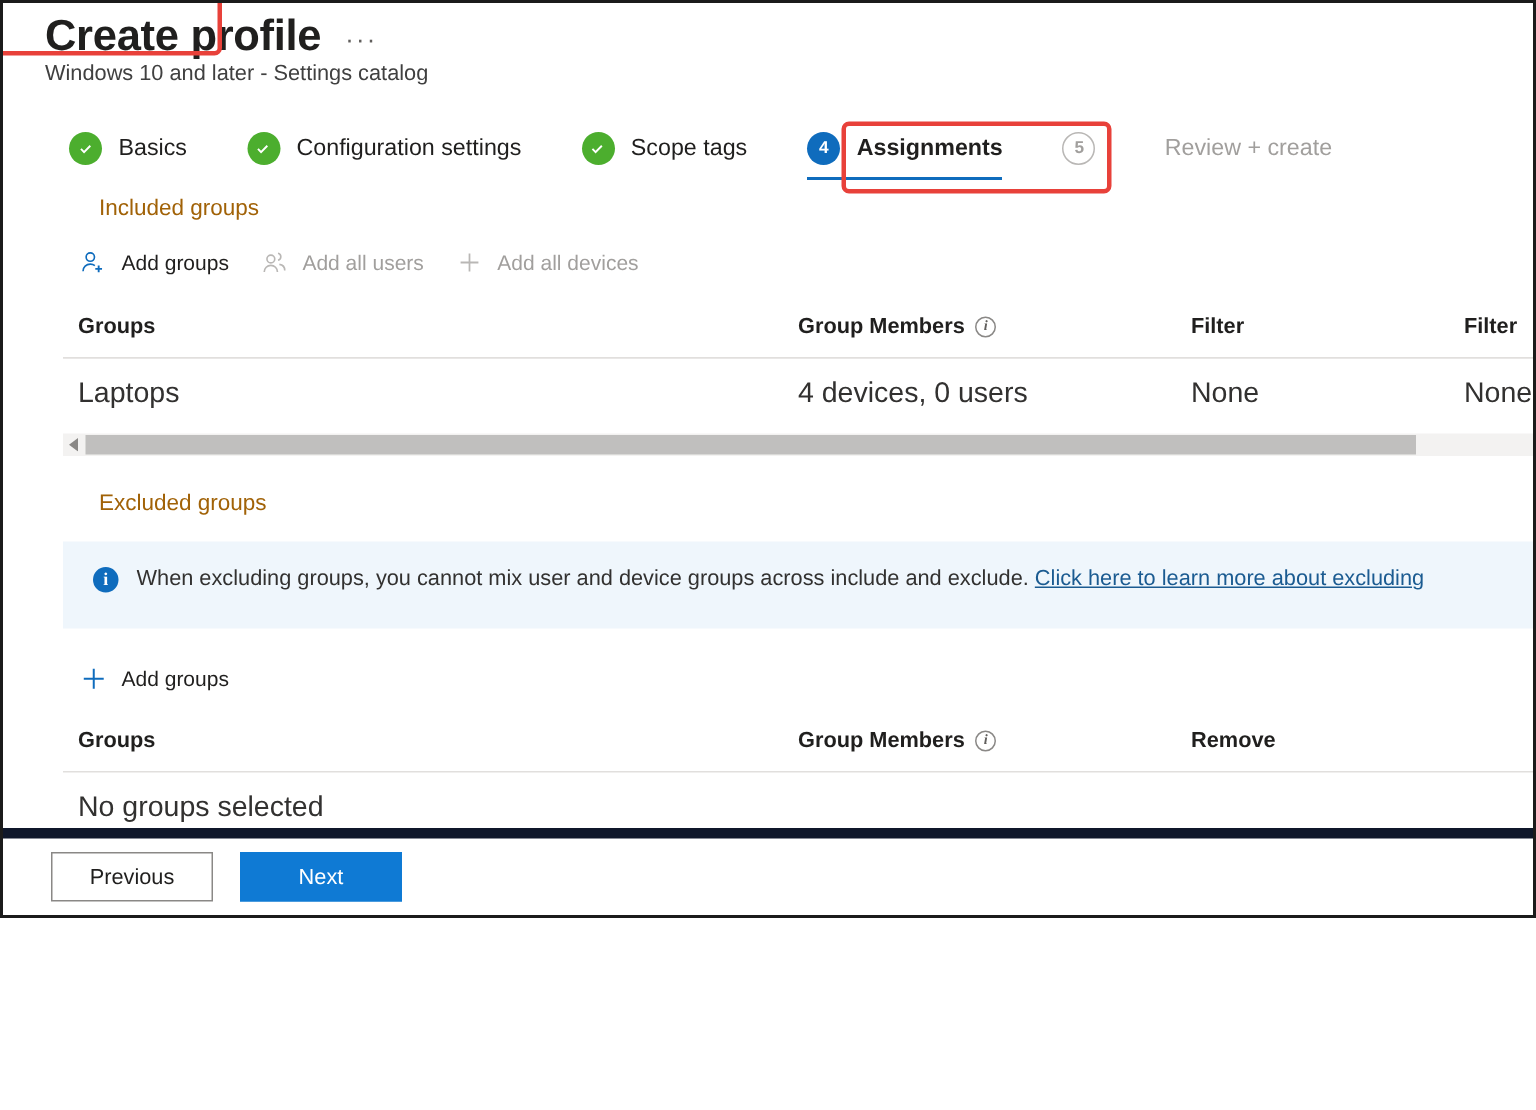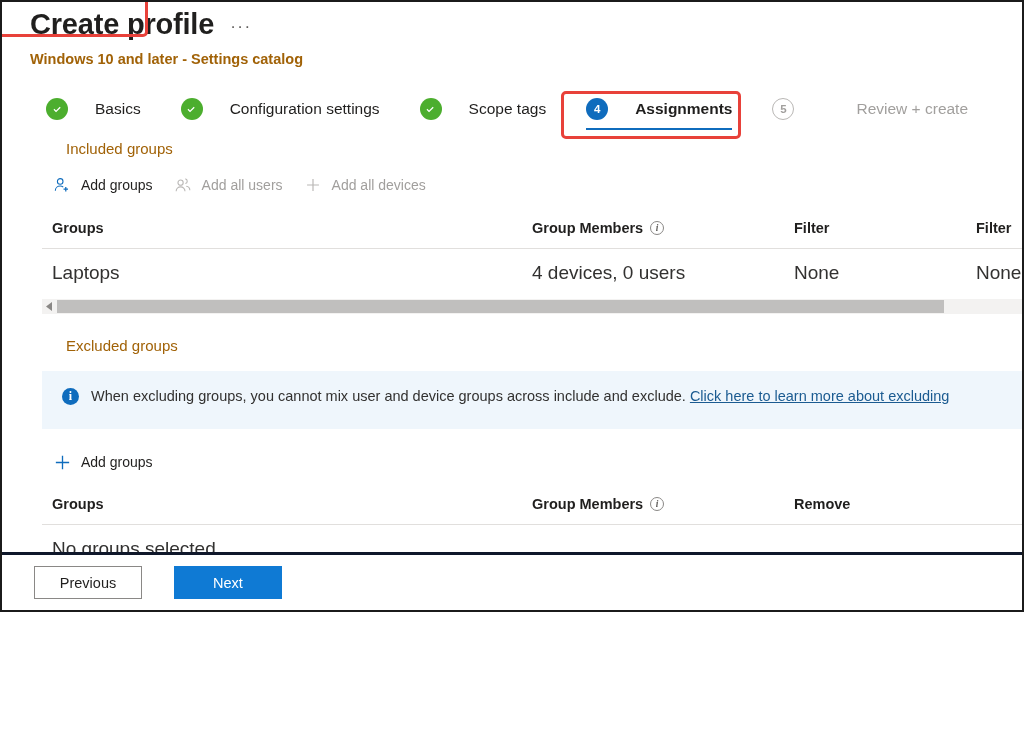--- a/index.html
+++ b/index.html
@@ -44,37 +44,36 @@
   .ellipsis-menu {
     color: #605e5c;
     font-size: 17px;
     letter-spacing: 1.5px;
     margin-top: 4px;
     cursor: pointer;
     user-select: none;
   }
   .page-subtitle {
     font-size: 14.5px;
-    color: #a16207;
-    margin-top: 10px;
-    font-weight: bold;
+    color: #404040;
+    margin-top: 0;
   }
 
   
   .wizard {
     position: relative;
     display: flex;
     align-items: flex-start;
     margin: 27px 0 0 40px;
     height: 46px;
   }
   .step {
     display: flex;
     align-items: center;
-    gap: 27px;
+    gap: 11px;
     padding: 4px 12px 10px 4px;
     margin-right: 24px;
     position: relative;
     cursor: pointer;
     white-space: nowrap;
   }
   .step-icon {
     width: 22px;
     height: 22px;
     flex: 0 0 22px;
@@ -288,25 +287,25 @@
   }
 
   
   .footer {
     position: absolute;
     left: 0;
     right: 0;
     bottom: 0;
     height: 58px;
     background: #ffffff;
-    border-top: 3px solid #0f172a;
+    border-top: 7px solid #0f172a;
     display: flex;
     align-items: center;
     padding-left: 32px;
-    gap: 32px;
+    gap: 18px;
   }
   .btn {
     font-family: inherit;
     font-size: 14.5px;
     height: 33px;
     min-width: 108px;
     padding: 0 16px;
     cursor: pointer;
   }
   .btn-secondary {

